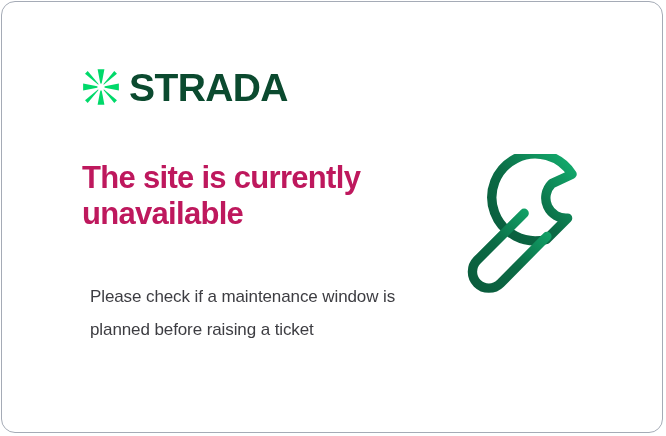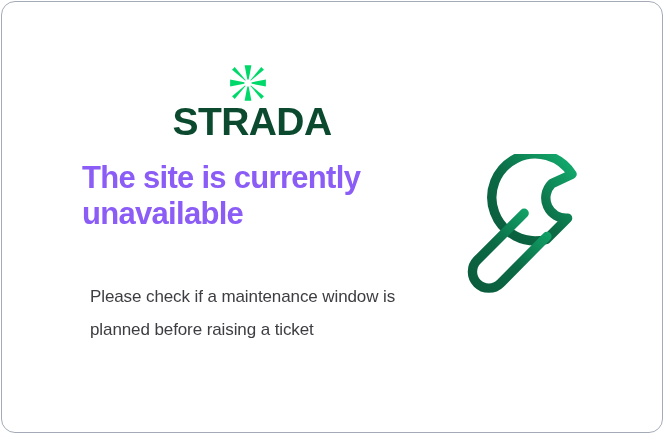--- a/index.html
+++ b/index.html
@@ -36,21 +36,20 @@
     top: 62px;
     width: 340px;
   }
 
   
   .brand {
     display: flex;
     align-items: center;
     height: 46px;
     margin-bottom: 4px;
-    flex-direction: column;
   }
   .brand-mark {
     width: 38px;
     height: 38px;
     flex: 0 0 38px;
     display: block;
     margin-right: 9px;
   }
   .brand-word {
     font-size: 39px;
@@ -66,21 +65,21 @@
   .headline {
     margin: 0;
     position: absolute;
     left: 0;
     top: 96px;
     width: 340px;
     font-size: 31px;
     line-height: 36px;
     font-weight: 700;
     letter-spacing: -0.7px;
-    color: #8b5cf6;
+    color: #be185d;
     font-family: "Liberation Sans", sans-serif;
   }
 
   
   .body-copy {
     margin: 8px;
     position: absolute;
     left: 0;
     top: 208px;
     width: 310px;

